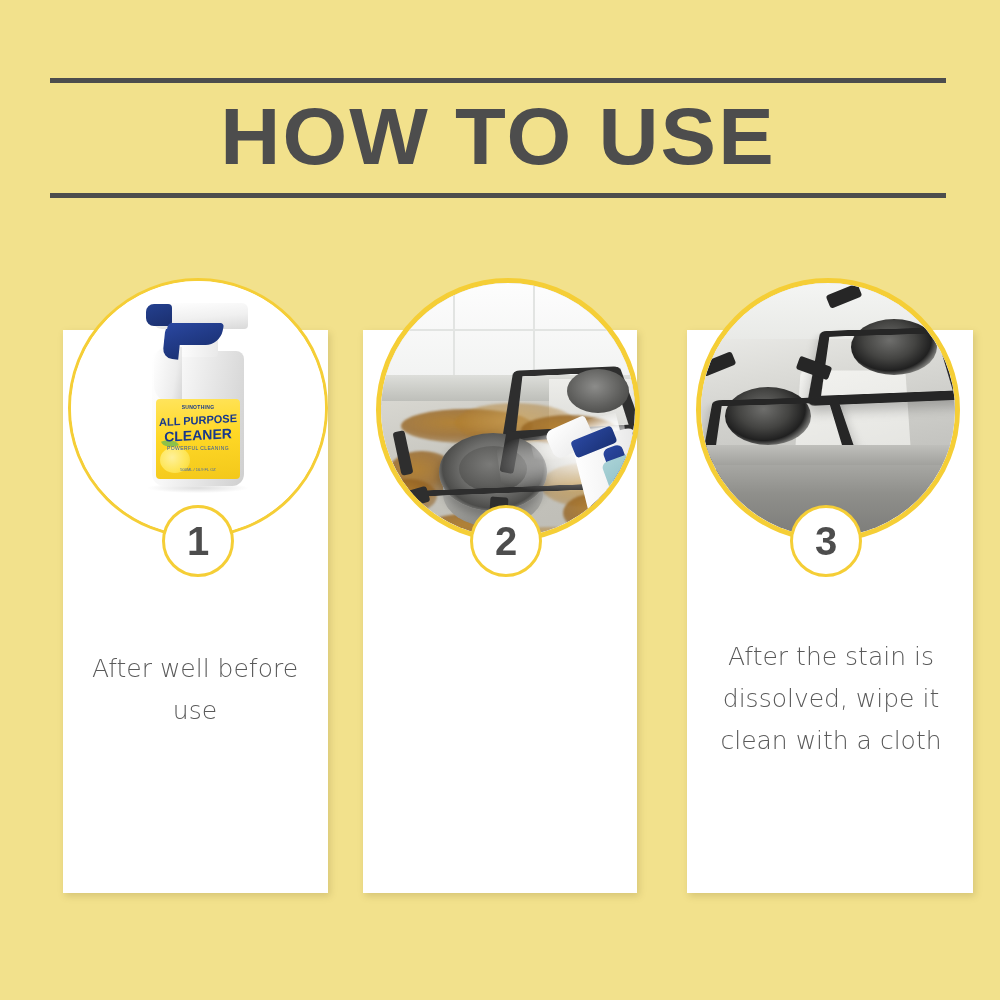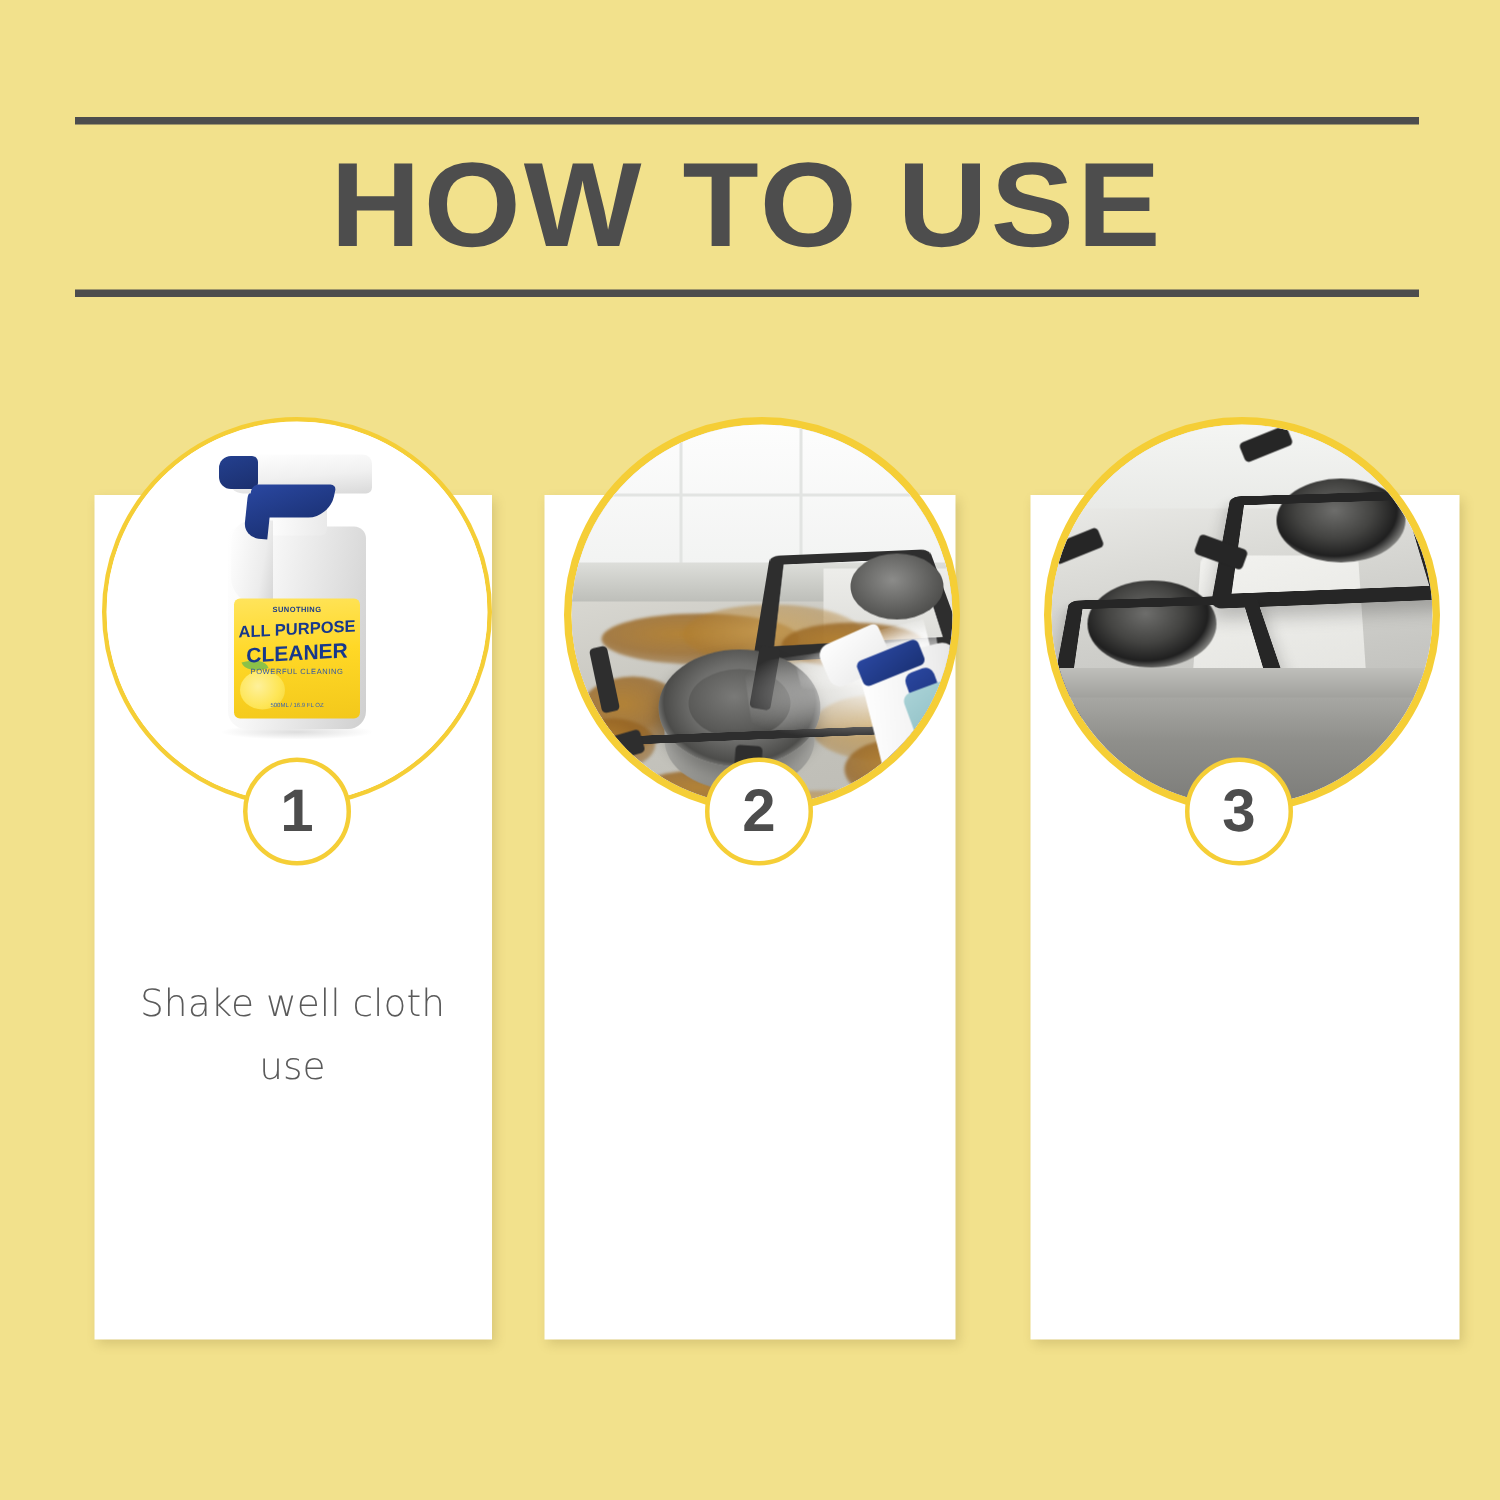--- a/index.html
+++ b/index.html
@@ -424,21 +424,21 @@
           <div class="lbl-l1">ALL PURPOSE</div>
           <div class="lbl-l2">CLEANER</div>
           <div class="lbl-l3">POWERFUL CLEANING</div>
           <div class="lbl-l4">500ML / 16.9 FL OZ</div>
         </div>
       </div>
     </div>
   </div>
 
   <div class="badge badge-1">1</div>
-  <div class="caption cap-1">Shake well cloth use</div>
+  <div class="caption cap-1">After well before use</div>
 
   <div class="card card-2"></div>
 
   <div class="medallion med-2">
     <div class="med-inner">
       <div class="stove-dirty">
         <div class="sd-tilewall">
           <div class="sd-tileline" style="left:72px;"></div>
           <div class="sd-tileline" style="left:152px;"></div>
           <div class="sd-tileline h" style="top:46px;"></div>
@@ -514,14 +514,15 @@
           <div class="sc-knob-slot"></div>
         </div>
 
         <div class="sc-edge"></div>
         <div class="sc-front"></div>
       </div>
     </div>
   </div>
 
   <div class="badge badge-3">3</div>
+  <div class="caption cap-3">After the stain is dissolved, wipe it clean with a cloth</div>
 
 </div>
 
 </body></html>

